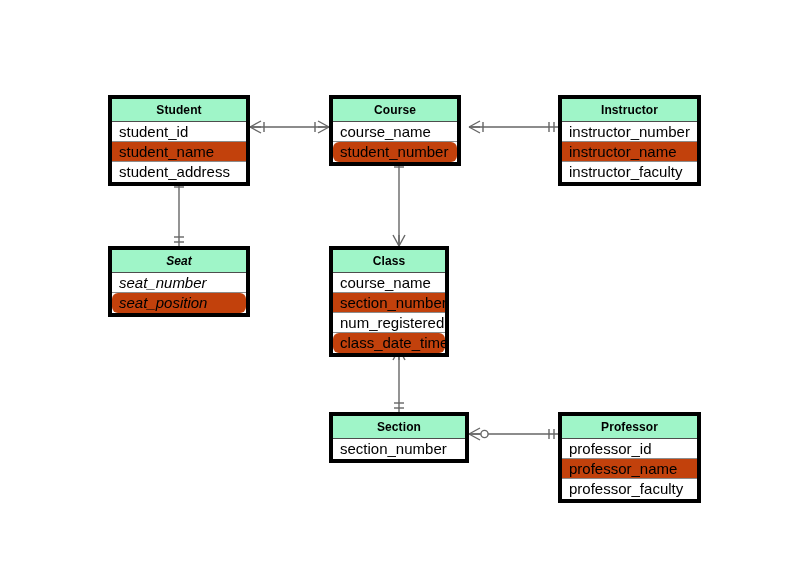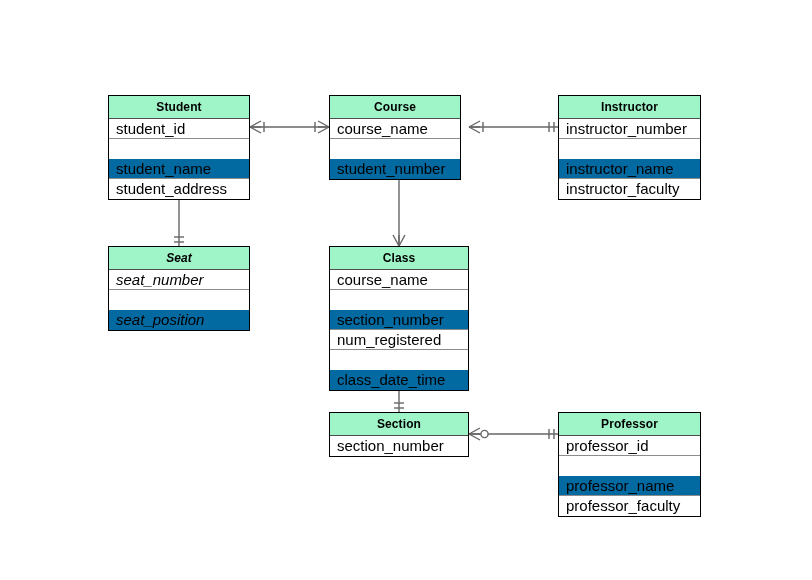--- a/index.html
+++ b/index.html
@@ -23,21 +23,21 @@
   }
   #edge-layer {
     position: absolute;
     left: 0; top: 0;
     width: 812px;
     height: 580px;
     pointer-events: none;
   }
   .entity {
     position: absolute;
-    border: 1px solid #000000;
+    border: 4px solid #000000;
     background: #ffffff;
     box-sizing: border-box;
     z-index: 2;
   }
   .entity-title {
     background: #9ff5c8;
     border-bottom: 1px solid #4d4d4d;
     font-size: 12px;
     font-weight: bold;
     color: #000000;
@@ -53,25 +53,25 @@
     font-size: 15px;
     color: #000000;
     padding-left: 7px;
     box-sizing: border-box;
     border-bottom: 1px solid #8c8c8c;
     background: #ffffff;
     white-space: nowrap;
     overflow: hidden;
   }
   .attr.shaded {
-    background: #0369a1;
-    margin-top: 20px;
+    background: #c2410c;
   }
   .attr.last {
     border-bottom: none;
+    border-radius: 6px;
   }
 </style>
 </head>
 <body>
 
 <div id="canvas">
   <svg id="edge-layer" width="812" height="580" viewBox="0 0 812 580">
       <line x1="250" y1="127" x2="329" y2="127" stroke="#666666" stroke-width="1.4"></line>
       <g>
         <line x1="250" y1="127" x2="261" y2="133" stroke="#666666" stroke-width="1.4"></line>
@@ -152,21 +152,21 @@
       <div class="entity-title">Instructor</div>
       <div class="attr">instructor_number</div>
       <div class="attr shaded">instructor_name</div>
       <div class="attr last">instructor_faculty</div>
     </div>
     <div class="entity" style="left: 108px; top: 246px; width: 142px; font-style: italic;">
       <div class="entity-title">Seat</div>
       <div class="attr">seat_number</div>
       <div class="attr shaded last">seat_position</div>
     </div>
-    <div class="entity" style="left: 329px; top: 246px; width: 140px;">
+    <div class="entity" style="left: 329px; top: 246px; width: 120px;">
       <div class="entity-title">Class</div>
       <div class="attr">course_name</div>
       <div class="attr shaded">section_number</div>
       <div class="attr">num_registered</div>
       <div class="attr shaded last">class_date_time</div>
     </div>
     <div class="entity" style="left: 329px; top: 412px; width: 140px;">
       <div class="entity-title">Section</div>
       <div class="attr last">section_number</div>
     </div>

